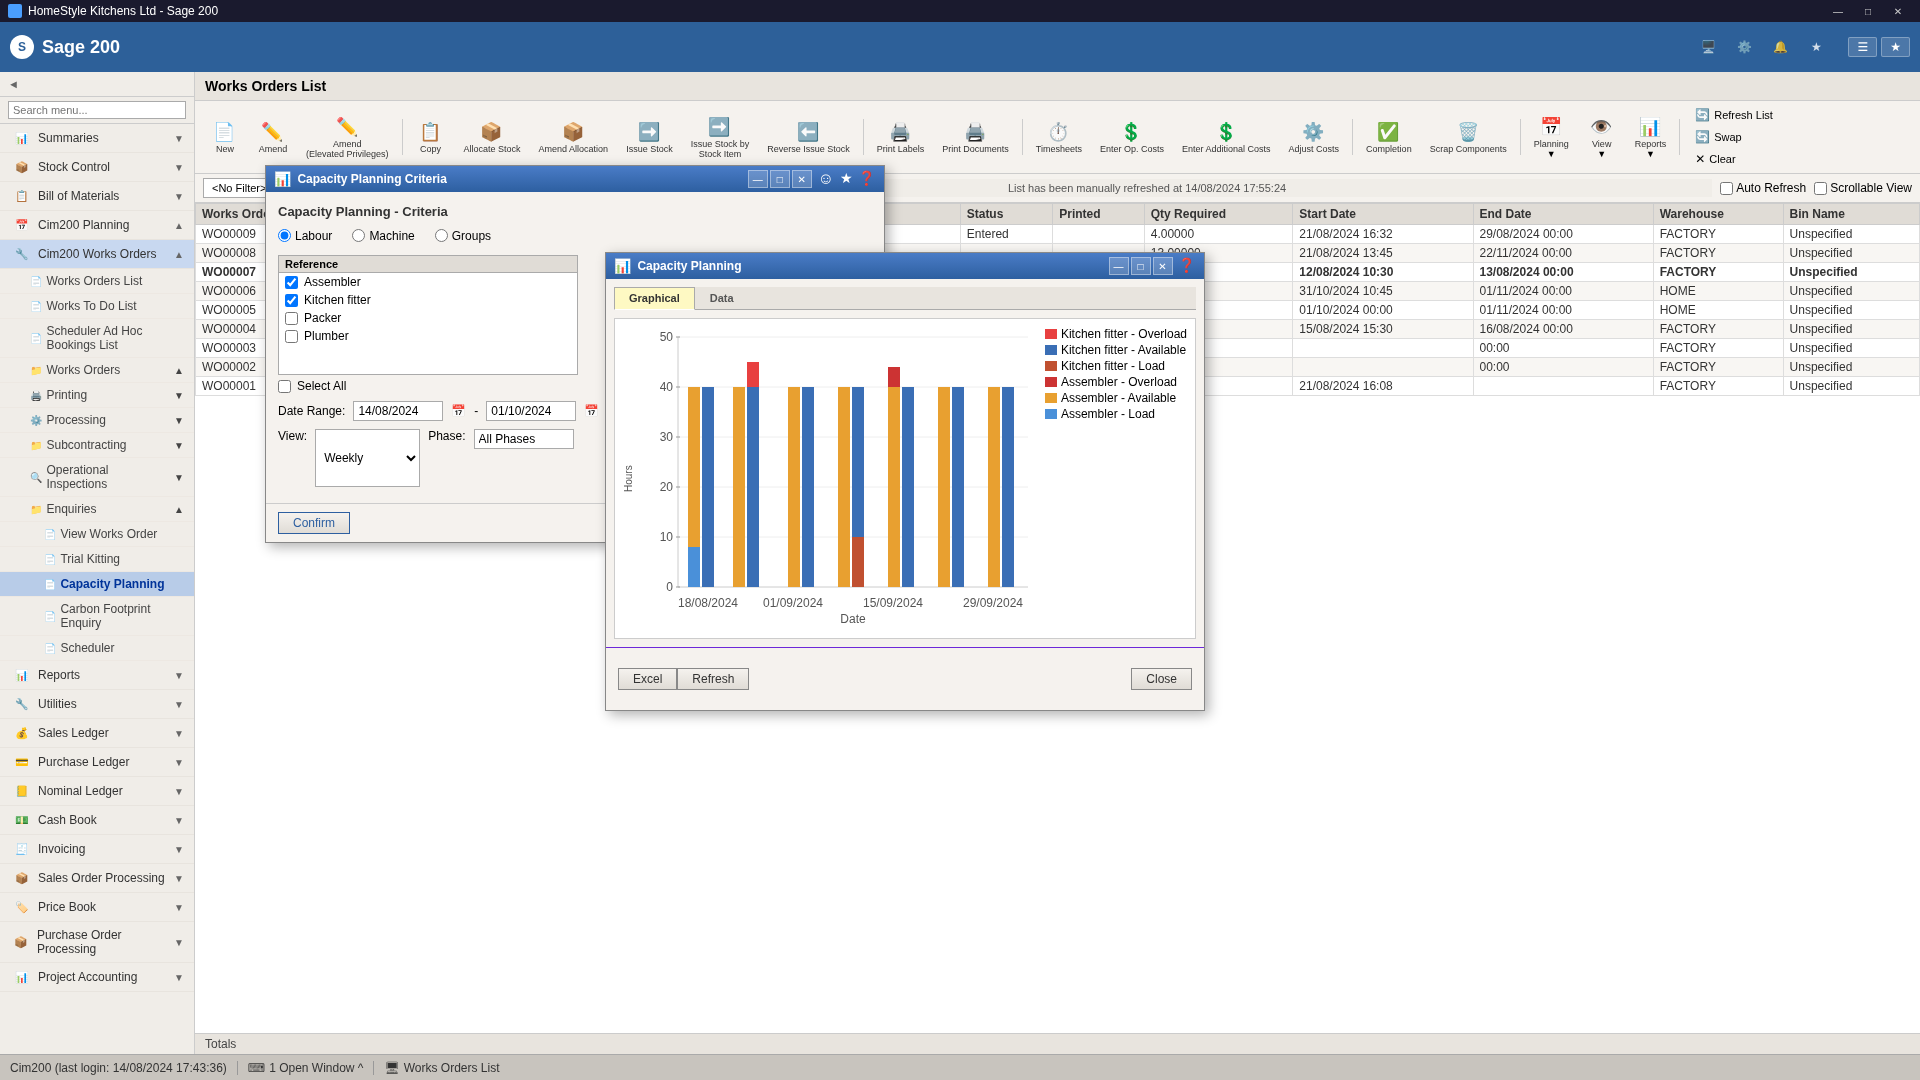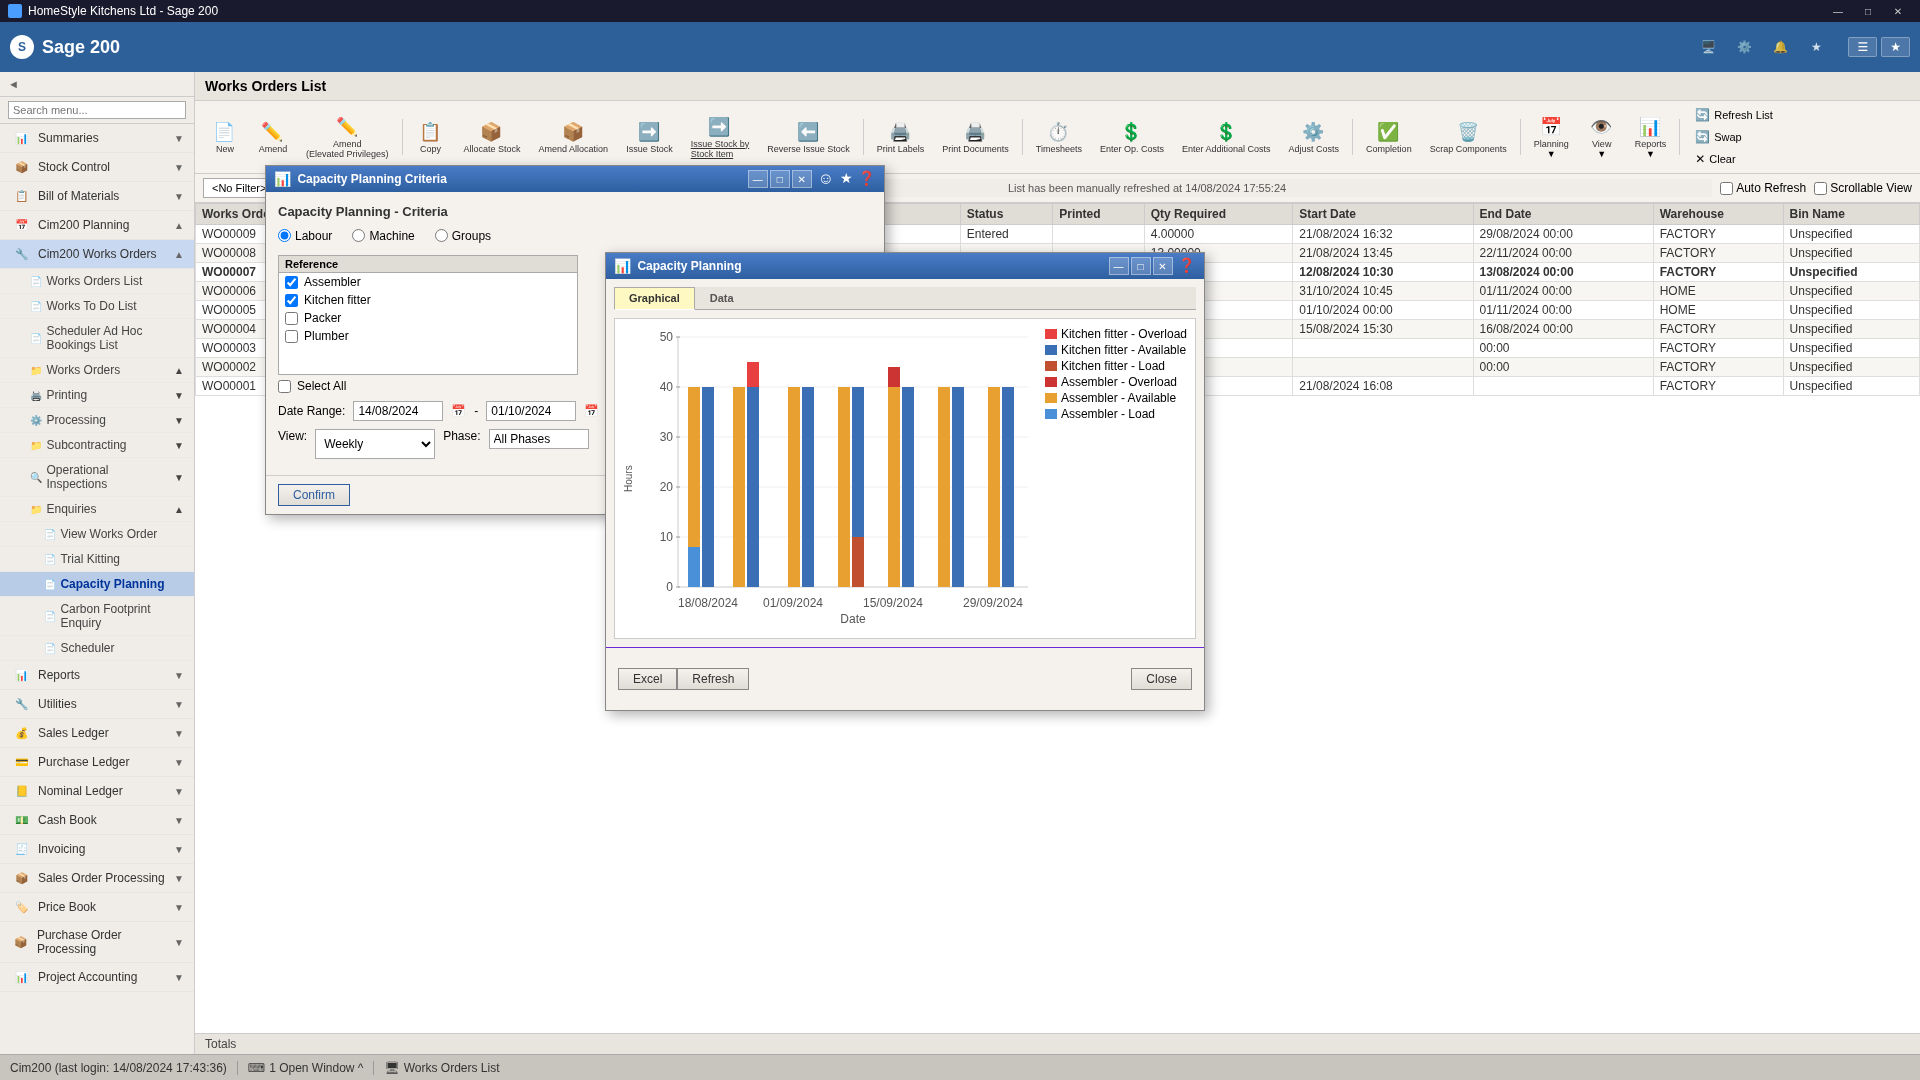--- a/index.html
+++ b/index.html
@@ -95,21 +95,21 @@
     .criteria-title { font-size: 13px; font-weight: bold; margin-bottom: 10px; color: #333; }
     .radio-group { display: flex; gap: 20px; margin-bottom: 12px; }
     .radio-item { display: flex; align-items: flex-start; gap: 4px; cursor: pointer; }
     .checklist-container { border: 1px solid #aaa; background: white; width: 300px; height: 120px; overflow-y: auto; }
     .checklist-header { background: #e0dcd6; padding: 2px 6px; font-weight: bold; font-size: 11px; border-bottom: 1px solid #aaa; }
     .checklist-item { display: flex; align-items: center; gap: 6px; padding: 2px 6px; cursor: pointer; }
     .select-all-row { display: flex; align-items: center; gap: 6px; padding: 4px 0; font-size: 11px; }
     .date-range-row { display: flex; align-items: center; gap: 8px; padding: 4px 0; font-size: 11px; flex-wrap: wrap; }
     .date-input { border: 1px solid #aaa; padding: 2px 4px; width: 90px; background: white; }
     .view-row { display: flex; align-items: flex-start; gap: 8px; padding: 4px 0; font-size: 11px; }
-    .view-select { border: 1px solid #aaa; padding: 6px 4px; background: white; width: 120px; }
+    .view-select { border: 1px solid #aaa; padding: 20px 4px; background: white; width: 105px; }
     .phase-input { border: 1px solid #aaa; padding: 2px 4px; width: 100px; background: white; }
     .dialog-footer { padding: 8px 12px; border-top: 1px solid #ccc; display: flex; gap: 8px; }
     .btn { border: 1px solid #888; background: linear-gradient(to bottom, #f5f2ee, #e0dcd6); padding: 3px 14px; cursor: pointer; font-size: 12px; color: #333; }
     .btn-primary { border-color: #2d5fa0; color: #2d5fa0; }
 
     
     .chart-dialog { left: 605px; top: 252px; width: 600px; }
     .tabs-row { display: flex; border-bottom: 1px solid #aaa; background: #e8e4de; }
     .tab { padding: 4px 14px; cursor: pointer; border: 1px solid transparent; font-size: 11px; color: #555; font-weight: bold; }
     .tab.active { background: #fef9c3; border: 1px solid #aaa; border-bottom: 1px solid white; color: #333; font-weight: bold; margin-bottom: -1px; }
@@ -387,21 +387,21 @@
         <div class="toolbar-btn">
           <span class="icon">📦</span>
           <span class="label">Amend Allocation</span>
         </div>
         <div class="toolbar-btn">
           <span class="icon">➡️</span>
           <span class="label">Issue Stock</span>
         </div>
         <div class="toolbar-btn" style="min-width:60px;">
           <span class="icon">➡️</span>
-          <span class="label" style="font-size:9px;text-align:left;text-decoration:underline;">Issue Stock by<br>Stock Item</span>
+          <span class="label" style="font-size:9px;text-align:center;">Issue Stock by<br>Stock Item</span>
         </div>
         <div class="toolbar-btn">
           <span class="icon">⬅️</span>
           <span class="label">Reverse Issue Stock</span>
         </div>
         <div class="toolbar-separator"></div>
         <div class="toolbar-btn">
           <span class="icon">🖨️</span>
           <span class="label">Print Labels</span>
         </div>

